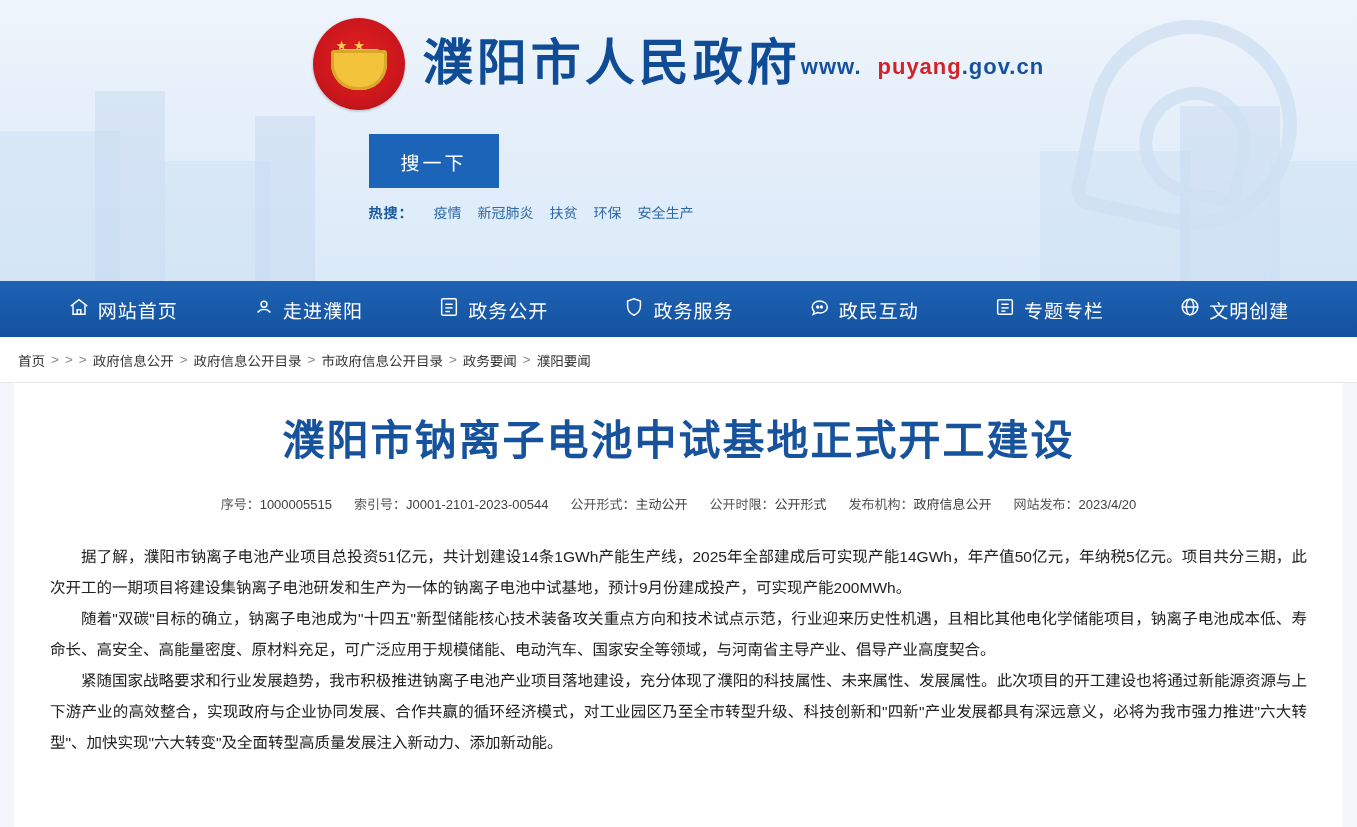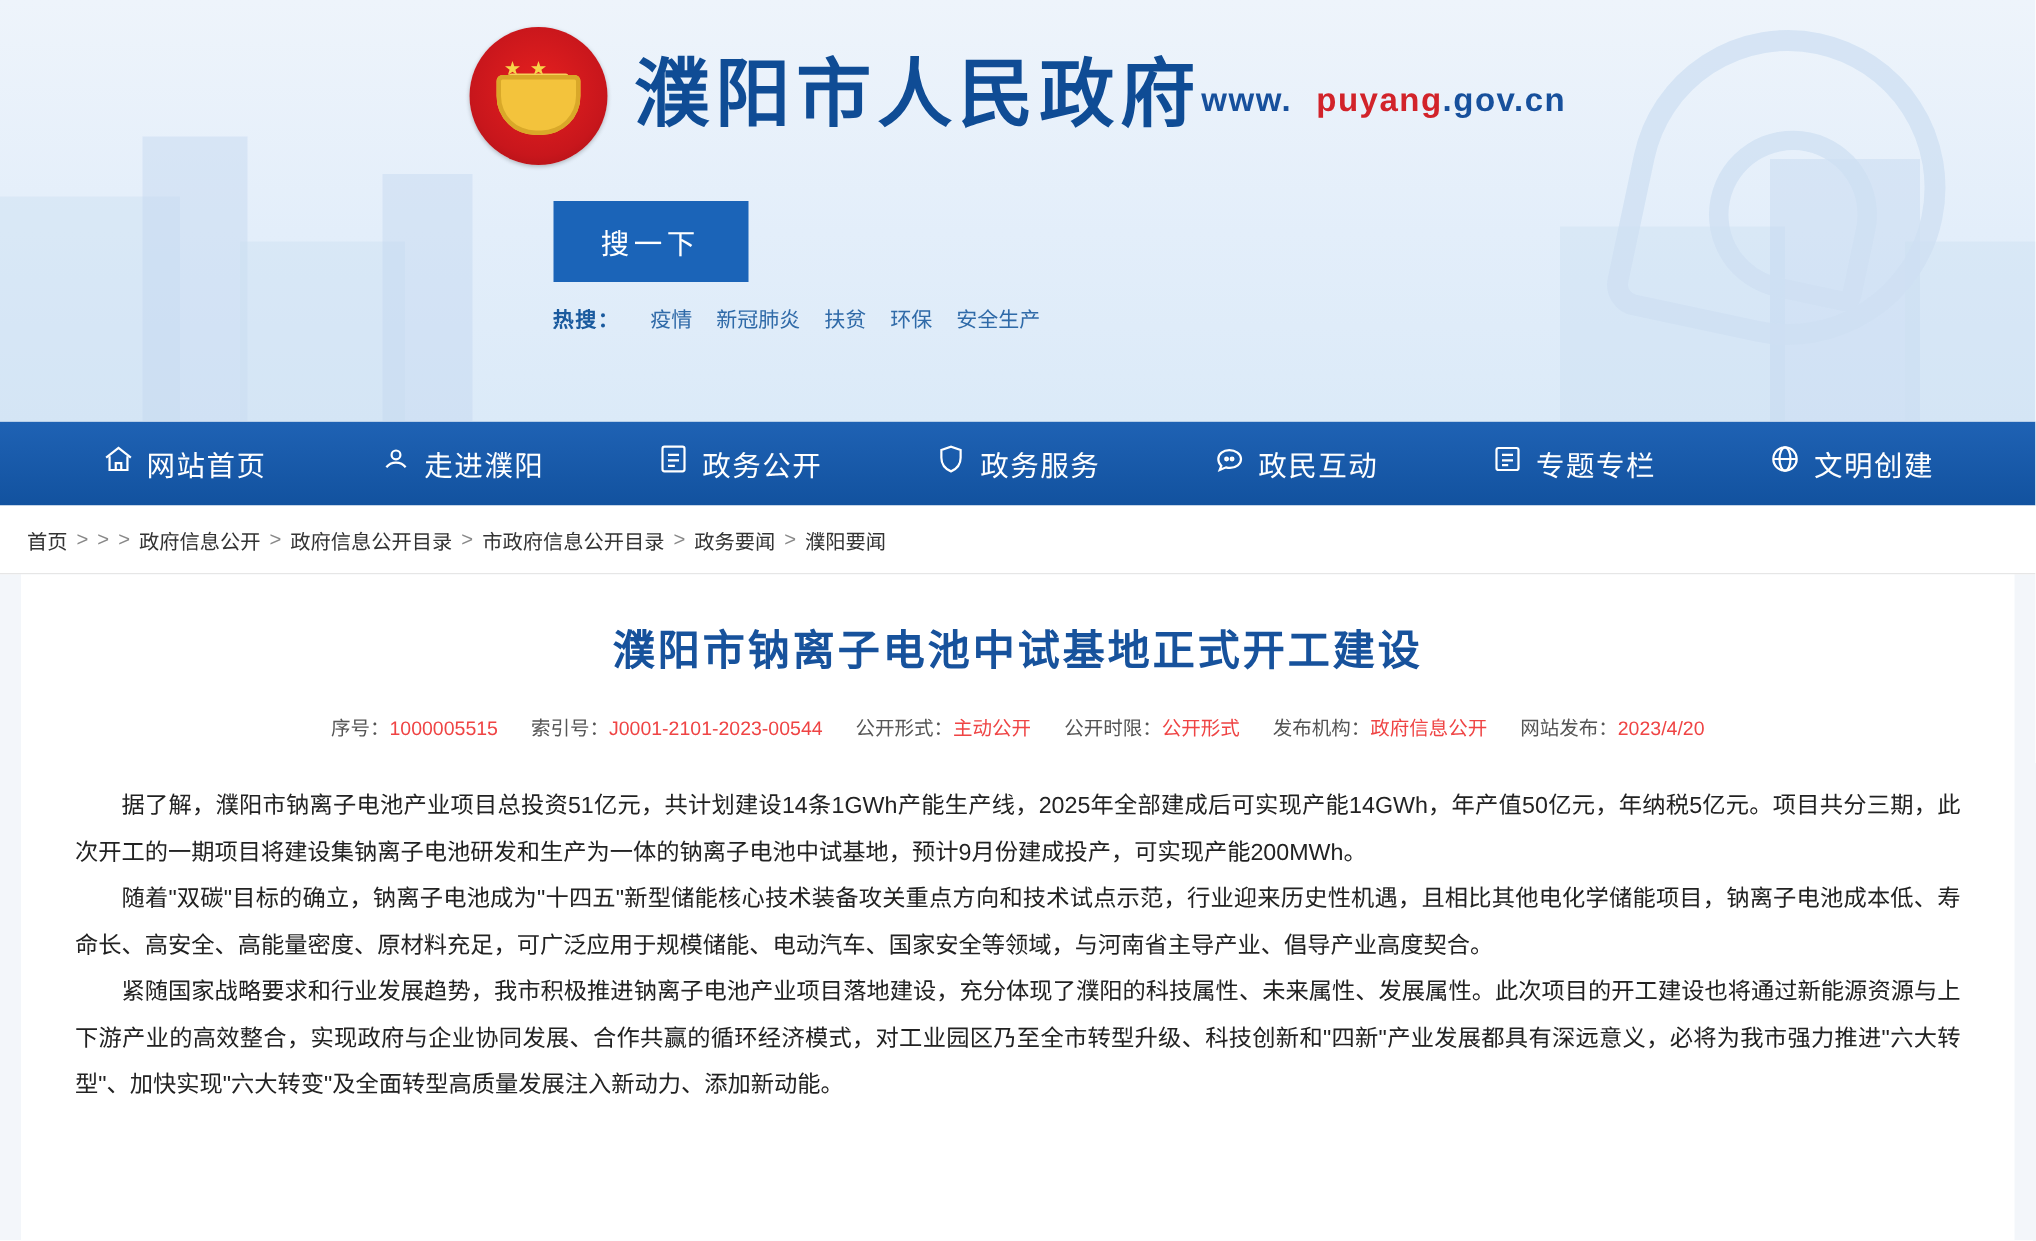--- a/index.html
+++ b/index.html
@@ -200,39 +200,39 @@
     height: 444px;
   }
   .paper {
     background: #fff;
     margin: 0 14px;
     padding: 34px 36px 10px;
     height: 100%;
   }
   .art-title {
     text-align: center;
-    font-family: Liberation Serif, serif;
-    font-size: 28px;
+    font-family: Liberation Mono, monospace;
+    font-size: 42px;
     font-weight: bold;
     color: #17529c;
     letter-spacing: 2px;
     line-height: 1.3;
   }
   .meta {
     margin-top: 22px;
     display: flex;
     justify-content: center;
     flex-wrap: wrap;
     gap: 22px;
     font-size: 13px;
     color: #666;
     padding-bottom: 14px;
   }
   .meta .k { color: #555; }
-  .meta .v { color: #ef4444; }
+  .meta .v { color: #404040; }
   .art-body {
     margin-top: 14px;
     font-size: 15.5px;
     line-height: 2.0;
     color: #222;
     text-align: justify;
     font-family: "Liberation Sans", "DejaVu Sans", sans-serif;
   }
   .art-body p { text-indent: 2em; }
 </style>

